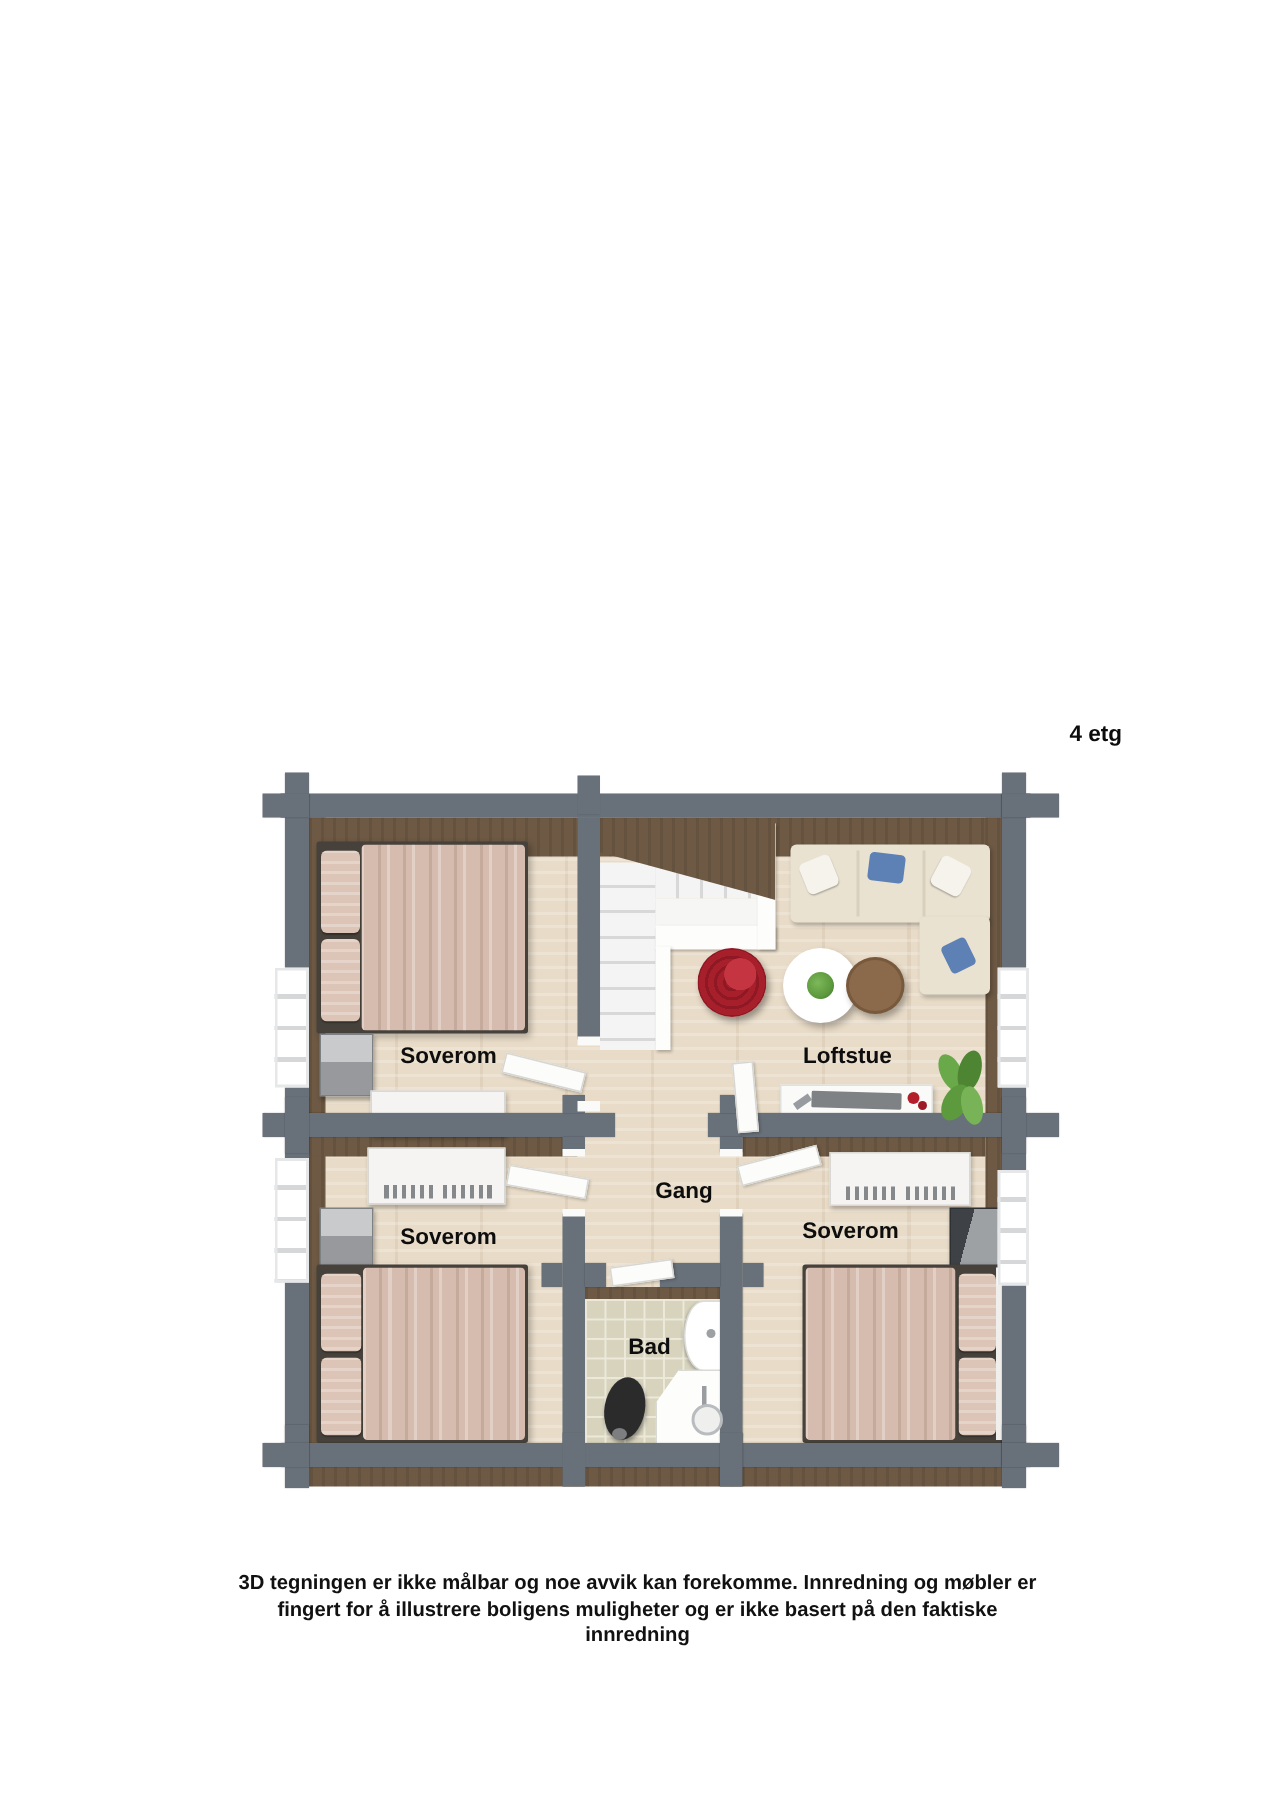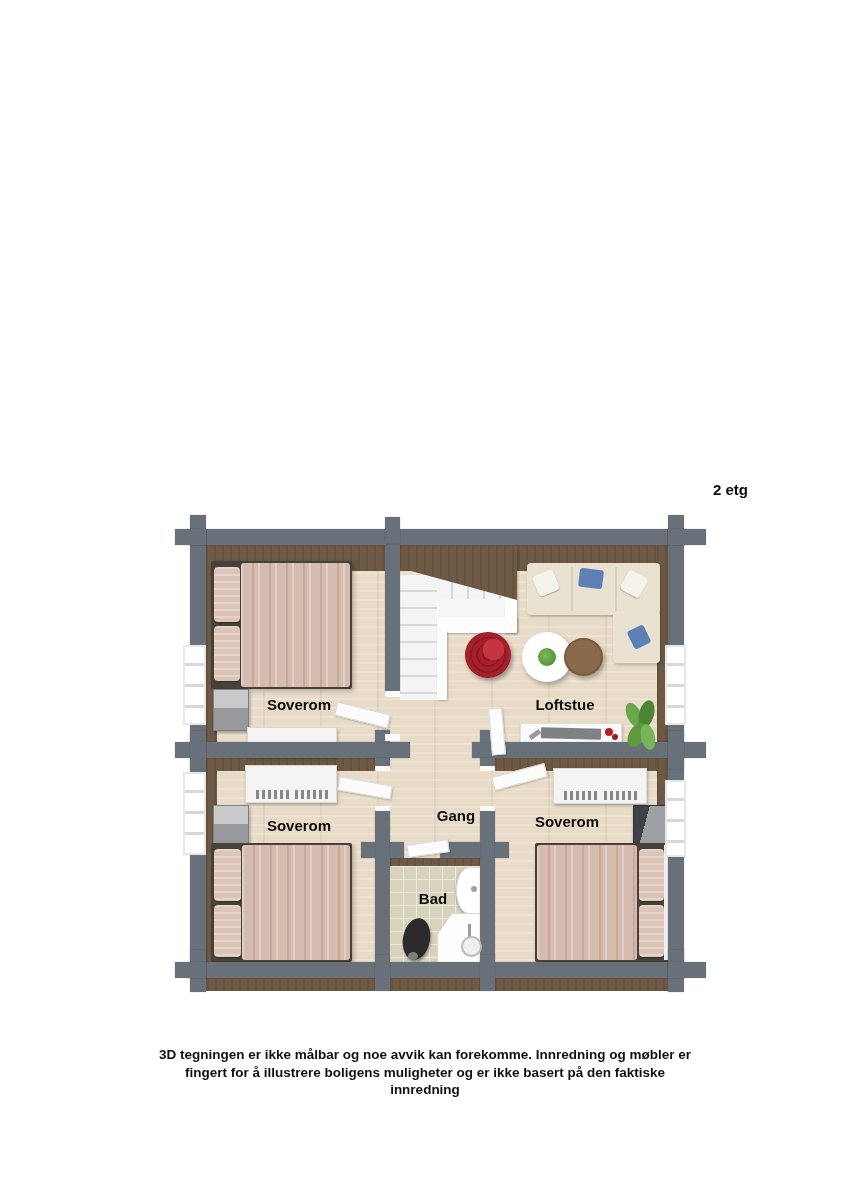--- a/index.html
+++ b/index.html
@@ -41,21 +41,21 @@
   .tread-v{background:repeating-linear-gradient(to right,#f4f4f4 0 14px,#d8d8d8 14px 16px);z-index:1;}
   .tread-h{background:repeating-linear-gradient(to bottom,#f4f4f4 0 15px,#d8d8d8 15px 17px);z-index:1;}
   .rail{background:#fdfdfc;box-shadow:1px 1px 2px rgba(0,0,0,.25);z-index:2;}
   .leaf{position:absolute;border-radius:50%;z-index:4;}
 </style>
 </head>
 <body>
 
 <div>
 
-  <div class="floor-label">2 etg</div>
+  <div class="floor-label">4 etg</div>
 
   <div class="plan">
 
     <div class="abs floor" style="left:31px;top:40px;width:462px;height:417px"></div>
 
     <div class="abs wood" style="left:31px;top:40px;width:462px;height:26px"></div>
     <div class="abs wood" style="left:31px;top:40px;width:11px;height:417px"></div>
     <div class="abs wood" style="left:482px;top:40px;width:11px;height:417px"></div>
     <div class="abs wood" style="left:31px;top:253px;width:179px;height:13px"></div>
     <div class="abs wood" style="left:320px;top:253px;width:162px;height:13px"></div>
@@ -186,21 +186,21 @@
     <div class="abs door" style="left:232px;top:337px;width:40px;height:11px;transform:rotate(-8deg)"></div>
     <div class="abs jamb" style="left:210px;top:186px;width:15px;height:6px"></div>
     <div class="abs jamb" style="left:210px;top:229px;width:15px;height:7px"></div>
     <div class="abs jamb" style="left:200px;top:261px;width:15px;height:5px"></div>
     <div class="abs jamb" style="left:200px;top:301px;width:15px;height:5px"></div>
     <div class="abs jamb" style="left:305px;top:261px;width:15px;height:5px"></div>
     <div class="abs jamb" style="left:305px;top:301px;width:15px;height:5px"></div>
 
     <div class="label" style="left:124px;top:199px">Soverom</div>
     <div class="label" style="left:390px;top:199px">Loftstue</div>
-    <div class="label" style="left:281px;top:310px">Gang</div>
+    <div class="label" style="left:281px;top:289px">Gang</div>
     <div class="label" style="left:124px;top:320px">Soverom</div>
     <div class="label" style="left:392px;top:316px">Soverom</div>
     <div class="label" style="left:258px;top:393px">Bad</div>
 
   </div>
 
   <p class="disclaimer">3D tegningen er ikke målbar og noe avvik kan forekomme. Innredning og møbler er fingert for å illustrere boligens muligheter og er ikke basert på den faktiske innredning</p>
 
 </div>
 

